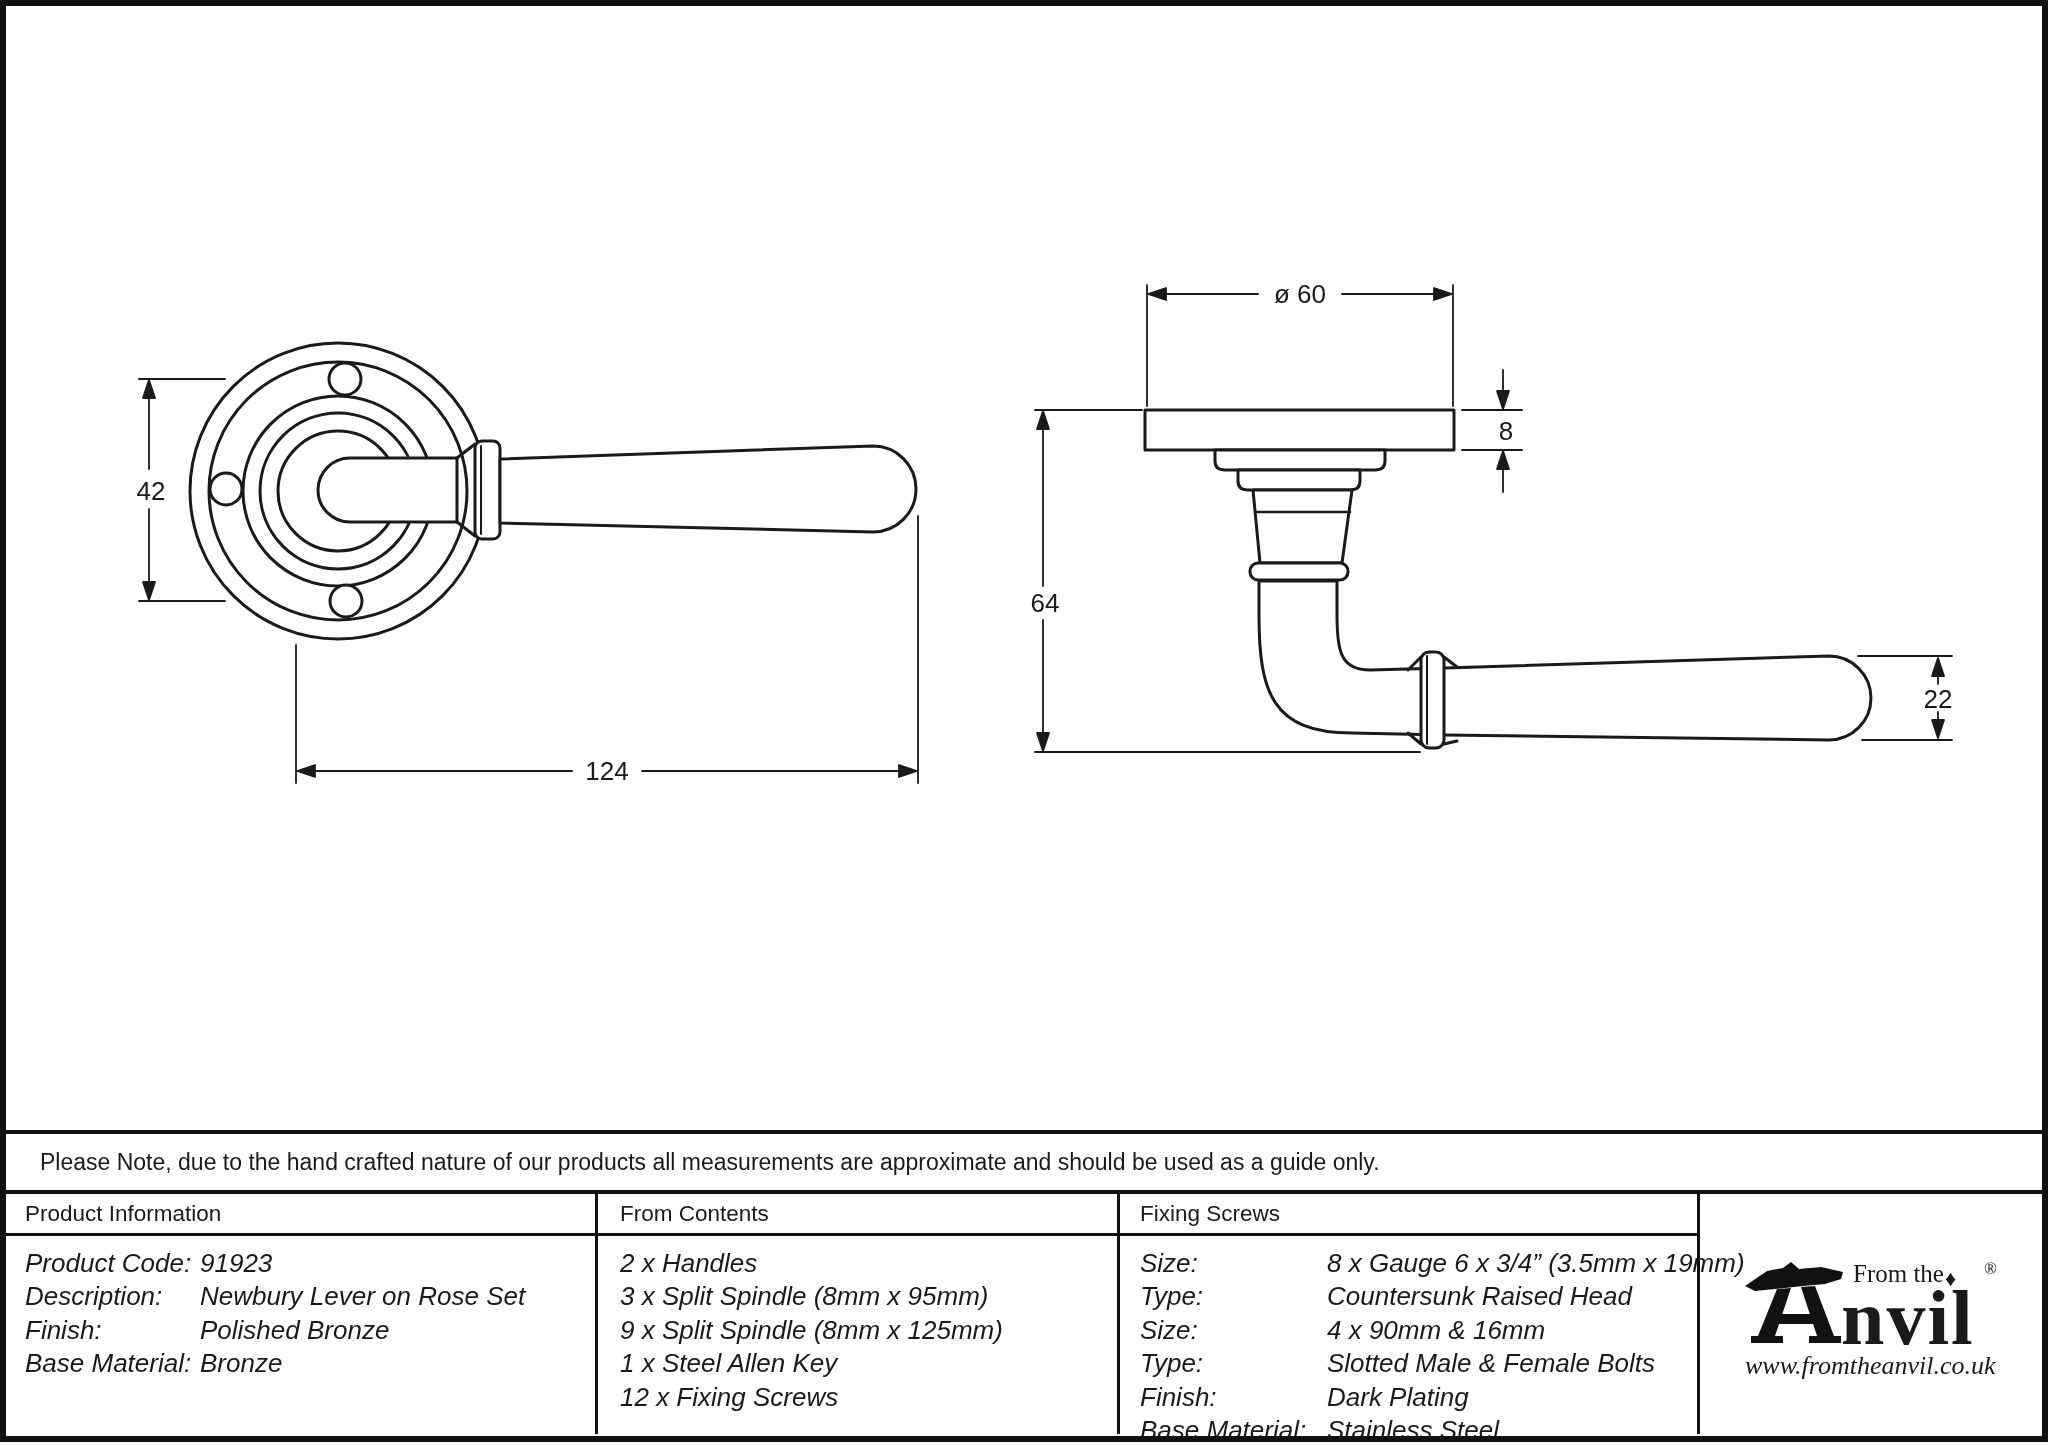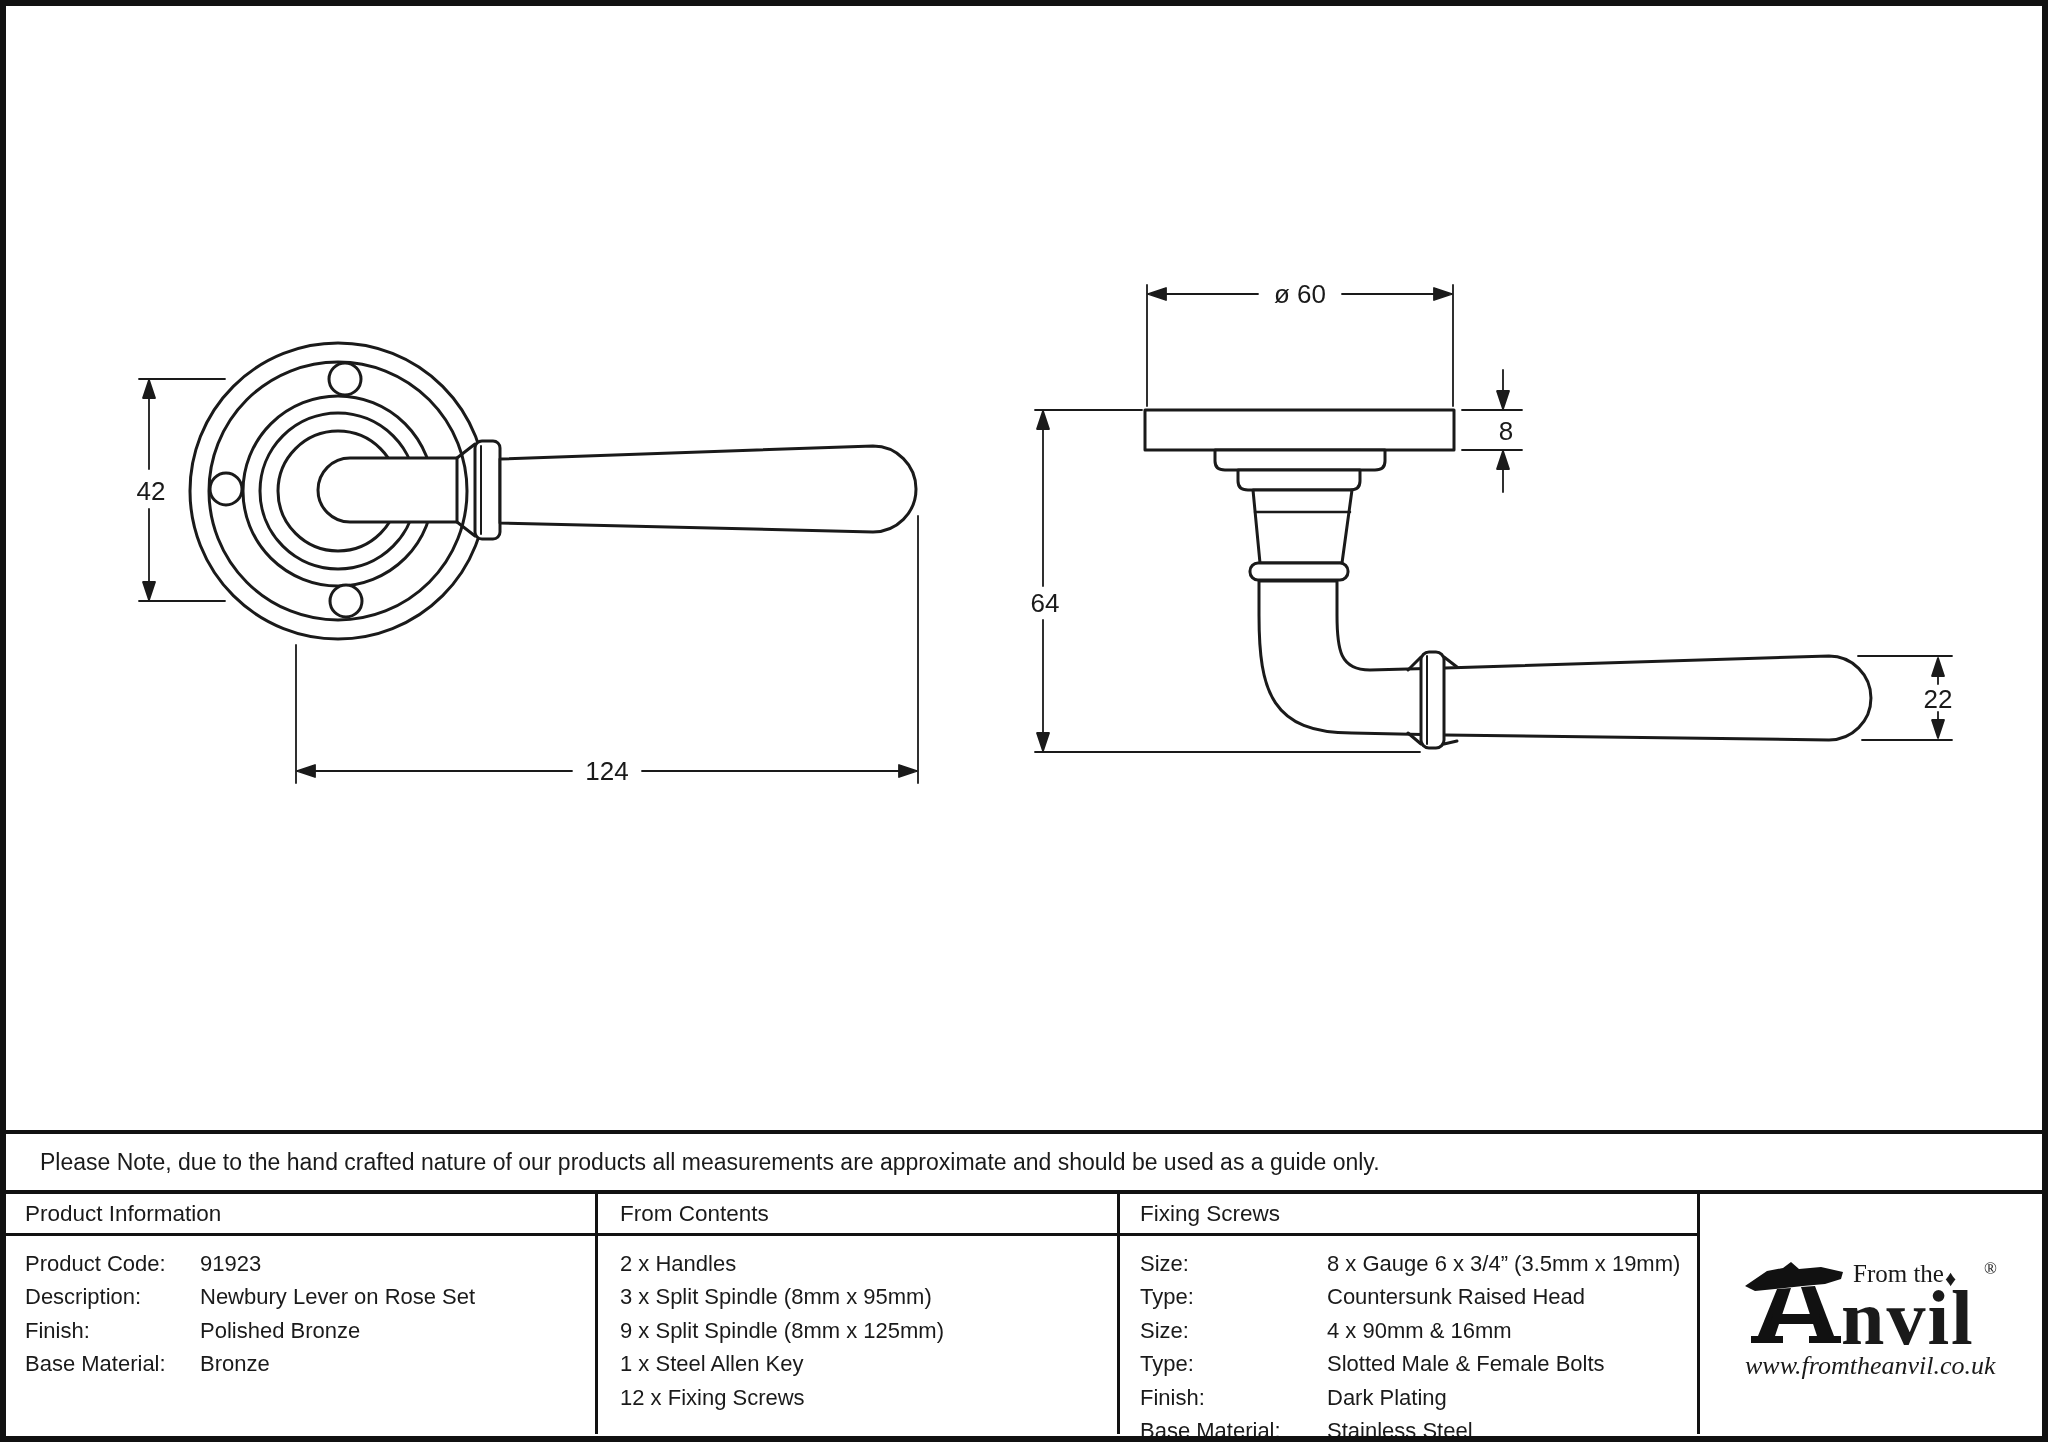--- a/index.html
+++ b/index.html
@@ -8,21 +8,21 @@
   .frame{position:absolute;left:0;top:0;width:2048px;height:1442px;
          border:6px solid #111;box-sizing:border-box;pointer-events:none;}
   .drawing{position:absolute;left:0;top:0;}
   .note-row{position:absolute;left:0;top:1130px;width:2048px;height:64px;
             border-top:4px solid #111;border-bottom:4px solid #111;box-sizing:border-box;
             line-height:56px;font-size:23px;padding-left:40px;}
   .th{position:absolute;top:1195px;height:38px;line-height:38px;font-size:22.5px;}
   .hline{position:absolute;background:#111;}
   .vline{position:absolute;background:#111;}
   .rows{position:absolute;top:1247px;}
-  .row{height:33.4px;line-height:33.4px;font-size:22px;display:flex;}
+  .row{height:33.4px;line-height:33.4px;font-size:26px;display:flex;font-style:italic;}
   .row .lbl{display:inline-block;}
   .col1 .lbl{width:175px;}
   .col3 .lbl{width:187px;}
   .logo{position:absolute;left:1697px;top:1194px;width:344px;height:240px;}
   text{fill:#1a1a1a;}
   .dimtxt{font-family:"Liberation Sans",sans-serif;font-size:26px;}
 </style>
 </head>
 <body>
 

